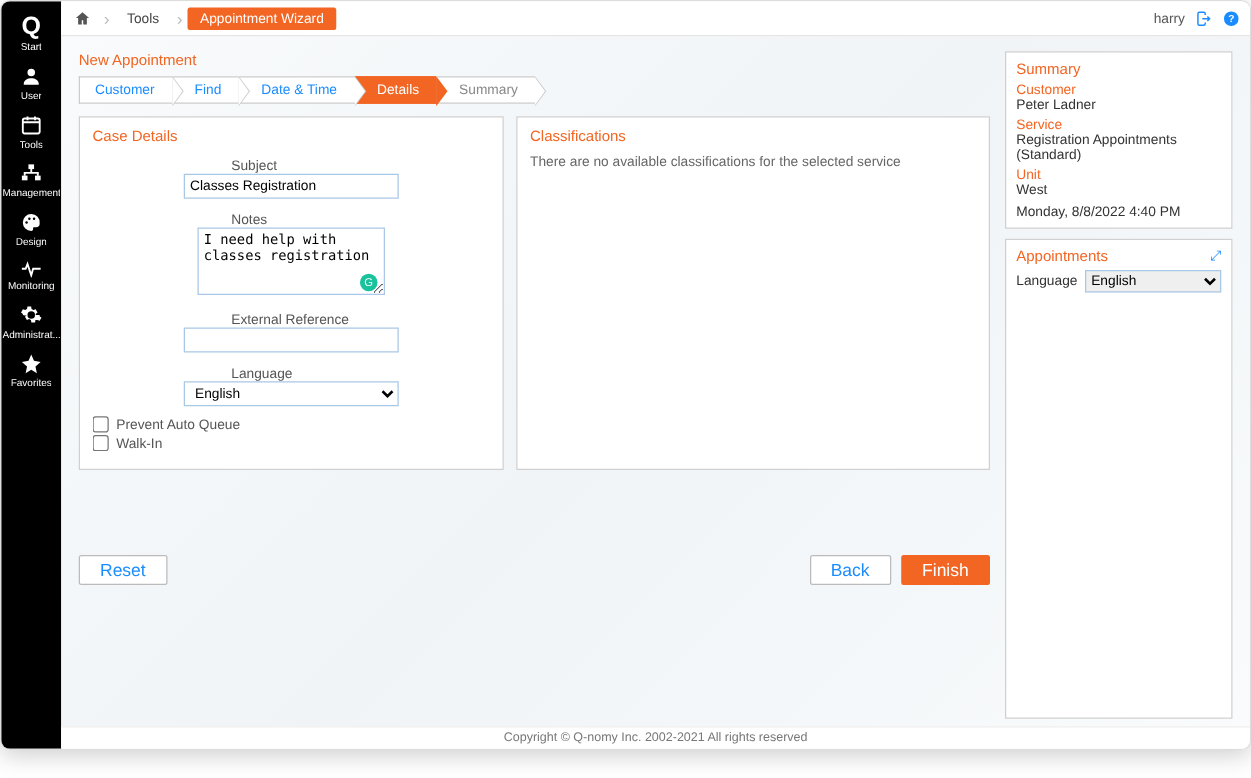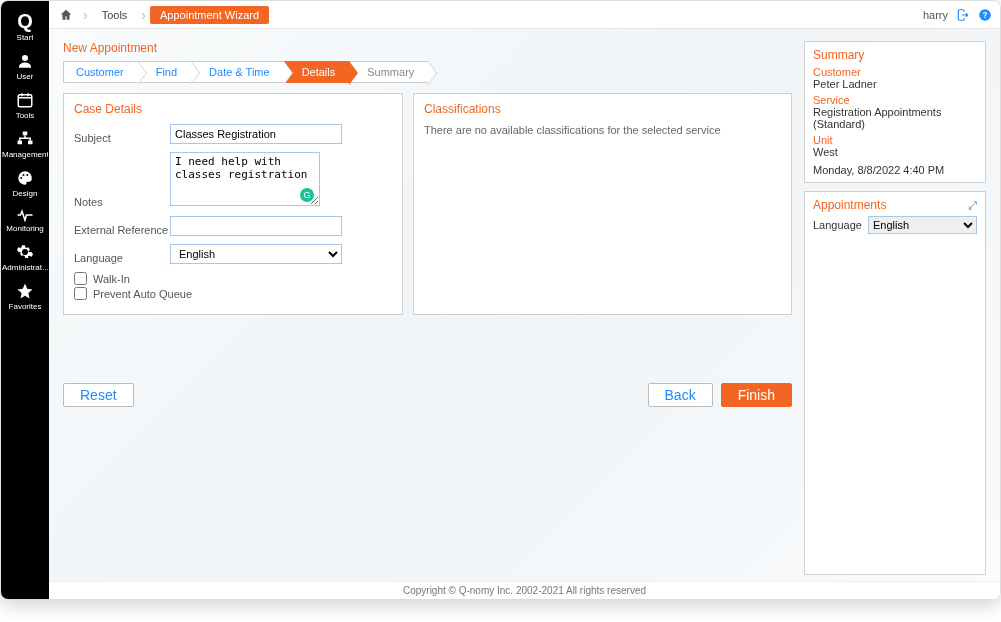--- a/index.html
+++ b/index.html
@@ -190,22 +190,23 @@
   .panel.case { flex:0 0 340px; }
   .panel.class { flex:1; min-height:200px; }
   .panel-hdr {
     color:#f26522;
     font-size:12px;
     margin-bottom:8px;
   }
 
   .frow {
     display:flex;
-    align-items:flex-end;
+    align-items:center;
     margin-bottom:8px;
+    flex-direction:column;
   }
   .flabel {
     width:96px;
     color:#555;
     padding-top:3px;
     font-size:11px;
   }
   .finput {
     flex:1;
   }
@@ -480,25 +481,25 @@
               <div class="flabel">Language</div>
               <div class="finput">
                 <select>
                   <option>English</option>
                 </select>
               </div>
             </div>
 
             <div class="check-row">
               <input type="checkbox" style="">
-              <span>Walk-In</span>
+              <span>Prevent Auto Queue</span>
             </div>
             <div class="check-row">
               <input type="checkbox" style="">
-              <span>Prevent Auto Queue</span>
+              <span>Walk-In</span>
             </div>
           </div>
 
           <div class="panel class">
             <div class="panel-hdr">Classifications</div>
             <div class="class-empty">There are no available classifications for the selected service</div>
           </div>
         </div>
 
         <div class="actions">

